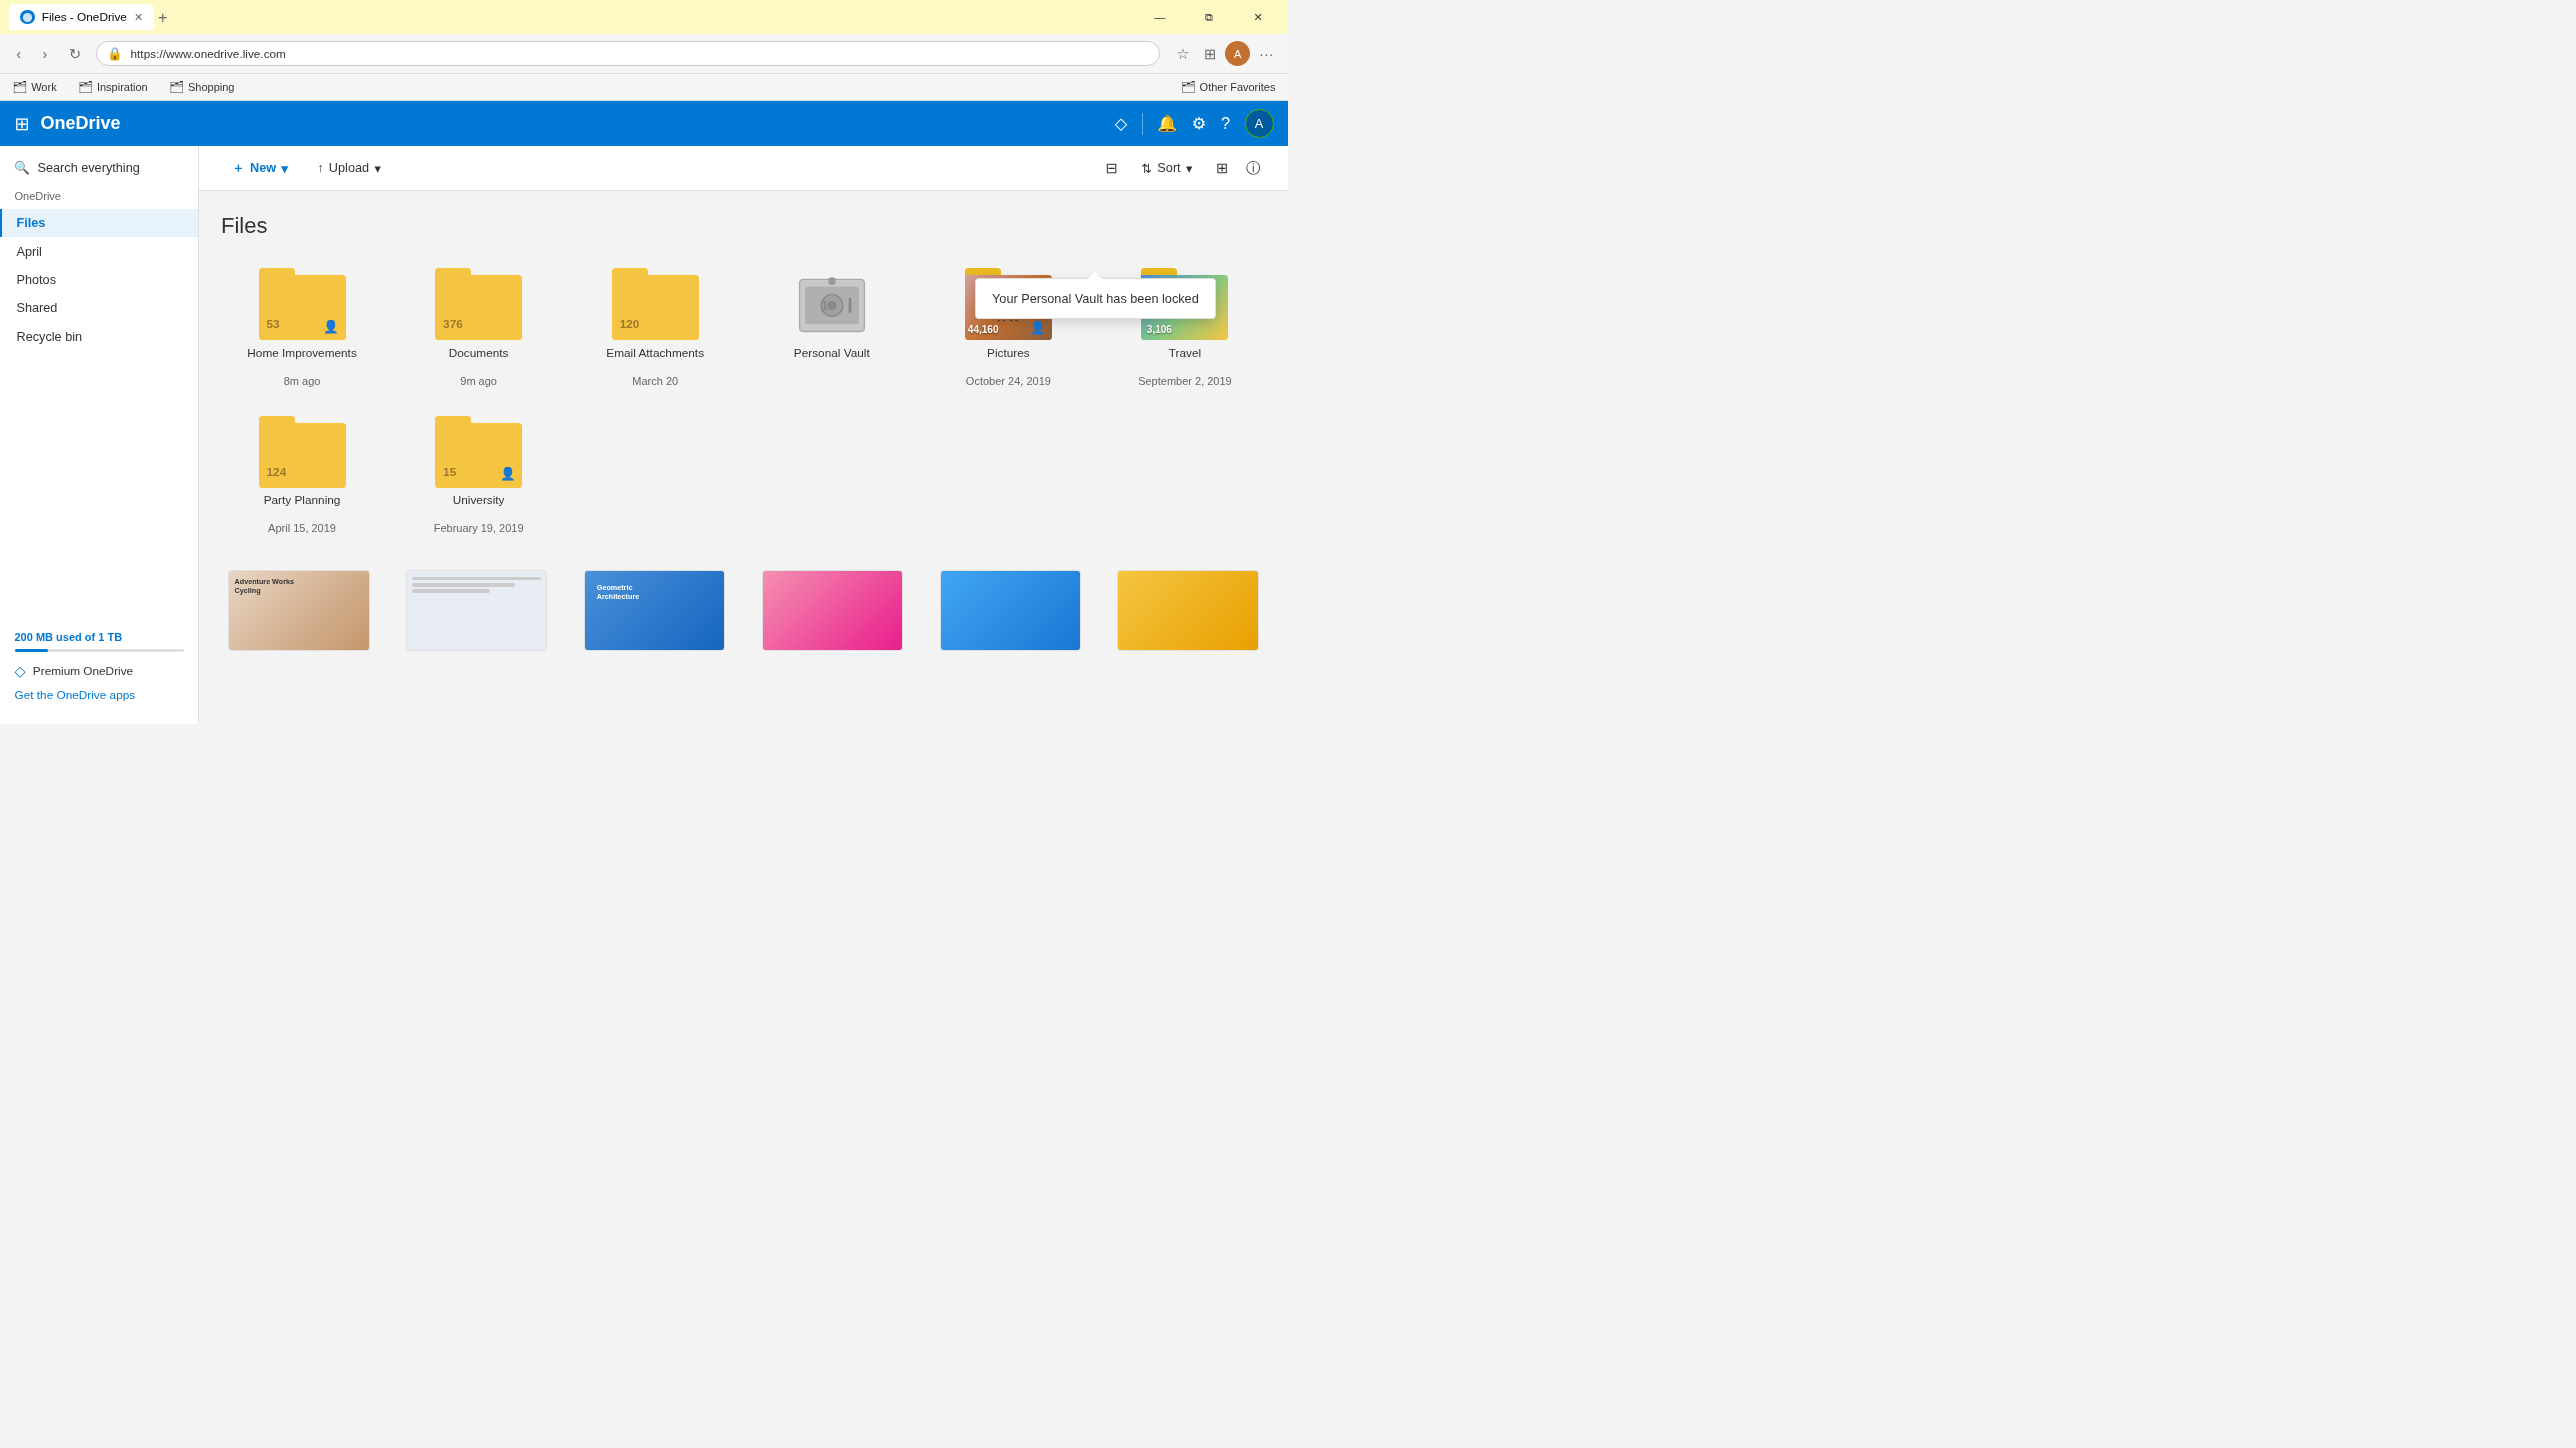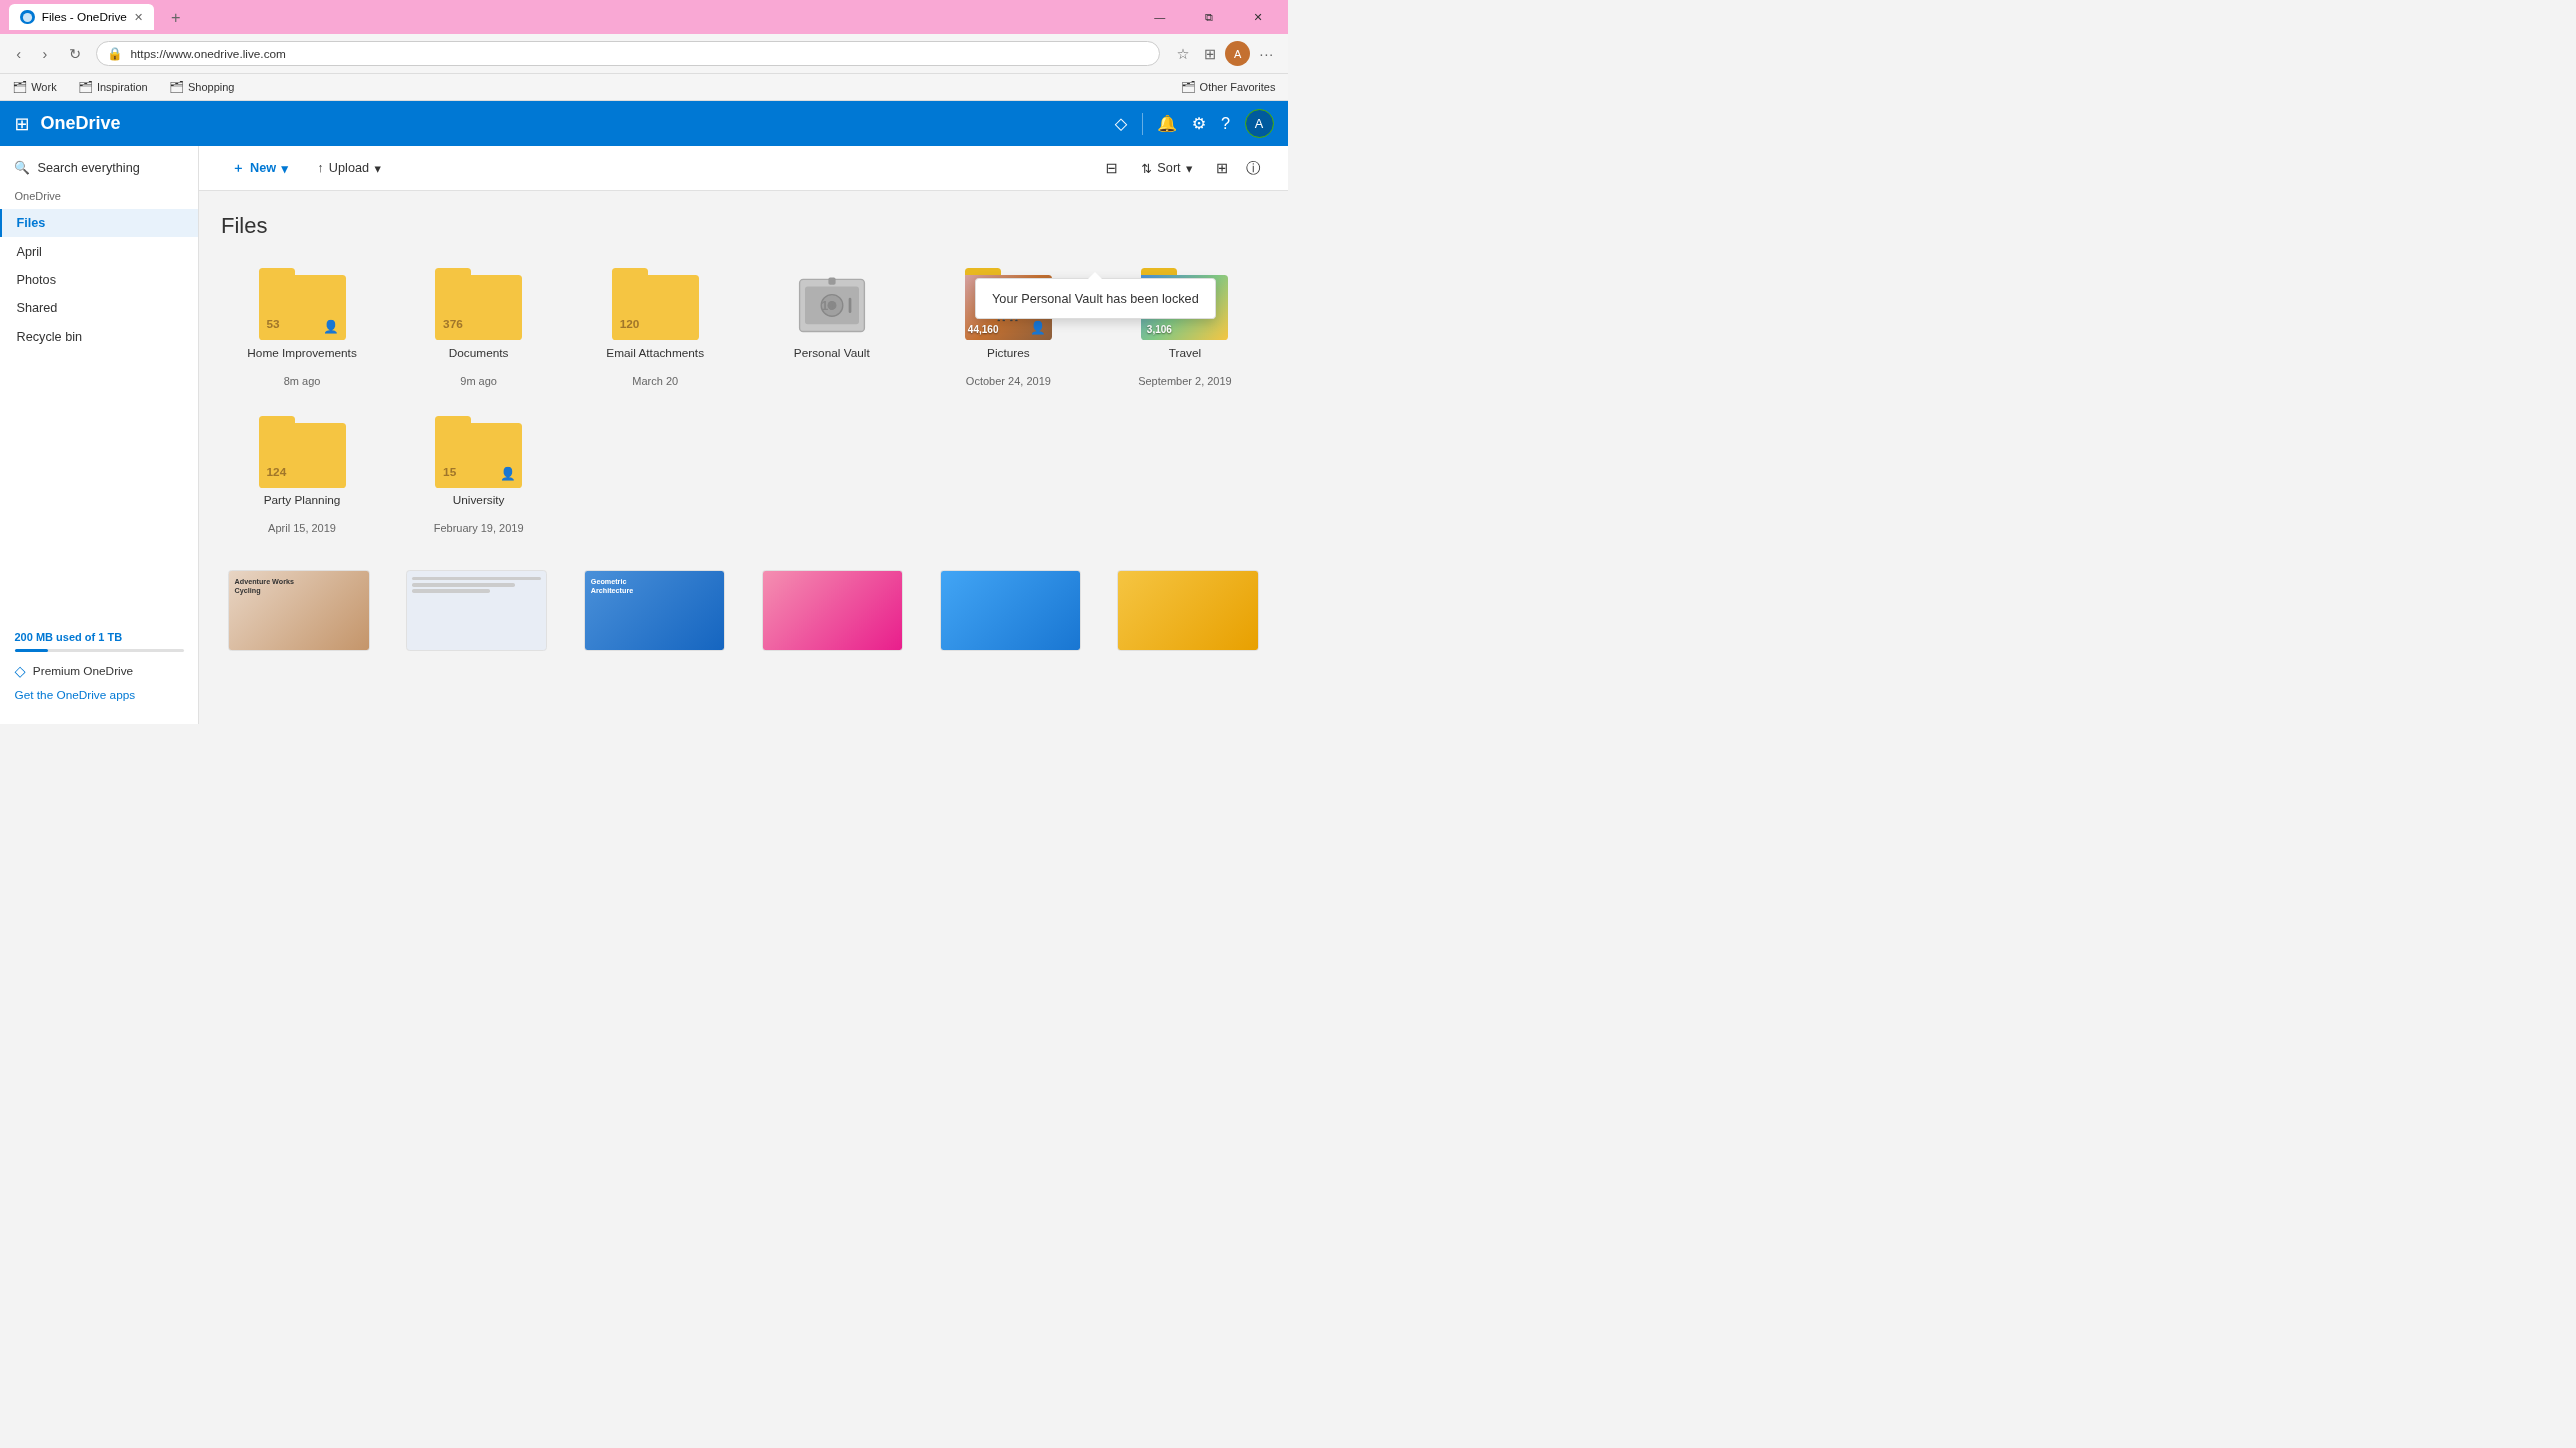--- a/index.html
+++ b/index.html
@@ -1,20 +1,20 @@
 <!DOCTYPE html>
 <html style="font-size:14.5px"><head>
   <meta charset="utf-8">
   <style>
     * { margin: 0; padding: 0; box-sizing: border-box; }
     body { font-family: 'Segoe UI', sans-serif; background: #f3f3f3; overflow: hidden; width: 1288px; height: 724px; transform-origin: top left; }
 
     
     .browser-chrome { background: #e8e8e8; }
-    .browser-titlebar { display: flex; align-items: center; padding: 5.4px 9px; gap: 13px; background: #f9a8d4; height: 34px; }
+    .browser-titlebar { display: flex; align-items: center; padding: 5.4px 9px; gap: 0; background: #fef9c3; height: 34px; }
     .browser-tab { display: flex; align-items: center; background: white; padding: 5.4px 11px; border-radius: 5.4px 5.4px 0 0; gap: 7.2px; font-size: 11.8px; min-width: 145px; }
     .browser-tab-favicon { width: 14.5px; height: 14.5px; background: #0078d4; border-radius: 50%; display: flex; align-items: center; justify-content: center; }
     .browser-tab-close { margin-left: auto; cursor: pointer; color: #666; font-size: 11px; }
     .browser-tab-new { background: transparent; border: none; font-size: 16.3px; cursor: pointer; color: #666; margin-left: 3.6px; }
     .browser-window-controls { margin-left: auto; display: flex; gap: 7.2px; }
     .win-btn { width: 42px; height: 29px; display: flex; align-items: center; justify-content: center; cursor: pointer; font-size: 11px; color: #333; }
 
     .browser-toolbar { display: flex; align-items: center; padding: 3.6px 9px; gap: 7.2px; background: #f5f5f5; border-bottom: 0.9px solid #ddd; height: 40px; }
     .nav-btn { background: none; border: none; cursor: pointer; color: #666; font-size: 14.5px; padding: 3.6px 7.2px; border-radius: 3.6px; }
     .address-bar { flex: 1; display: flex; align-items: center; background: white; border: 0.9px solid #ccc; border-radius: 18px; padding: 3.6px 11px; gap: 7.2px; font-size: 11.8px; }
@@ -368,21 +368,21 @@
             <div class="doc-thumbnail" style="background:#e8edf5;">
               <div style="padding:5.4px;font-size:6.3px;color:#666;">
                 <div style="height:3.6px;background:#ccc;border-radius:1.8px;margin-bottom:2.7px;"></div>
                 <div style="height:3.6px;background:#ccc;border-radius:1.8px;margin-bottom:2.7px;width:80%;"></div>
                 <div style="height:3.6px;background:#ccc;border-radius:1.8px;margin-bottom:2.7px;width:60%;"></div>
               </div>
             </div>
           </div>
           <div class="file-item">
             <div class="doc-thumbnail" style="background:linear-gradient(135deg,#4a90d9,#1565c0);">
-              <div style="padding:6px;font-size:7.2px;color:white;font-weight:600;">Geometric<br>Architecture</div>
+              <div style="padding:12px;font-size:7.2px;color:white;font-weight:600;">Geometric<br>Architecture</div>
             </div>
           </div>
           <div class="file-item">
             <div class="doc-thumbnail" style="background:linear-gradient(135deg,#f48fb1,#e91e8c);"></div>
           </div>
           <div class="file-item">
             <div class="doc-thumbnail" style="background:linear-gradient(135deg,#42a5f5,#1976d2);"></div>
           </div>
           <div class="file-item">
             <div class="doc-thumbnail" style="background:linear-gradient(135deg,#f5c542,#e8a000);"></div>

